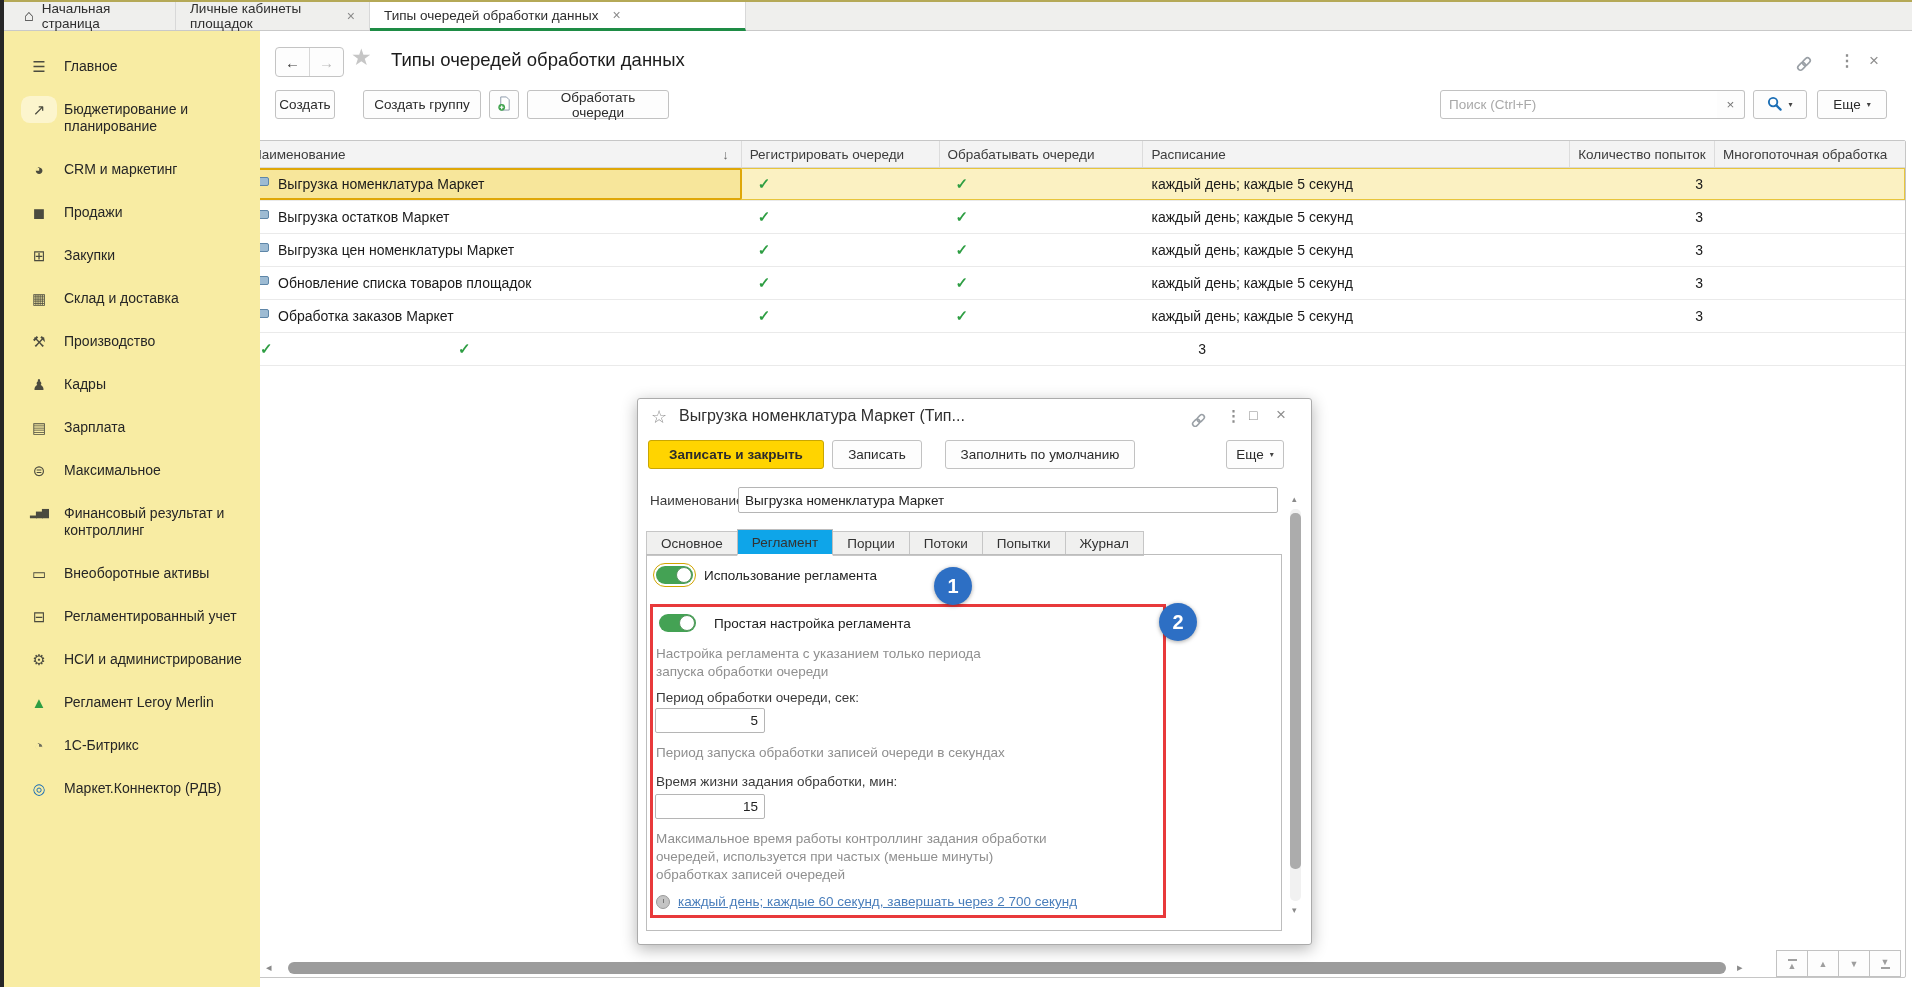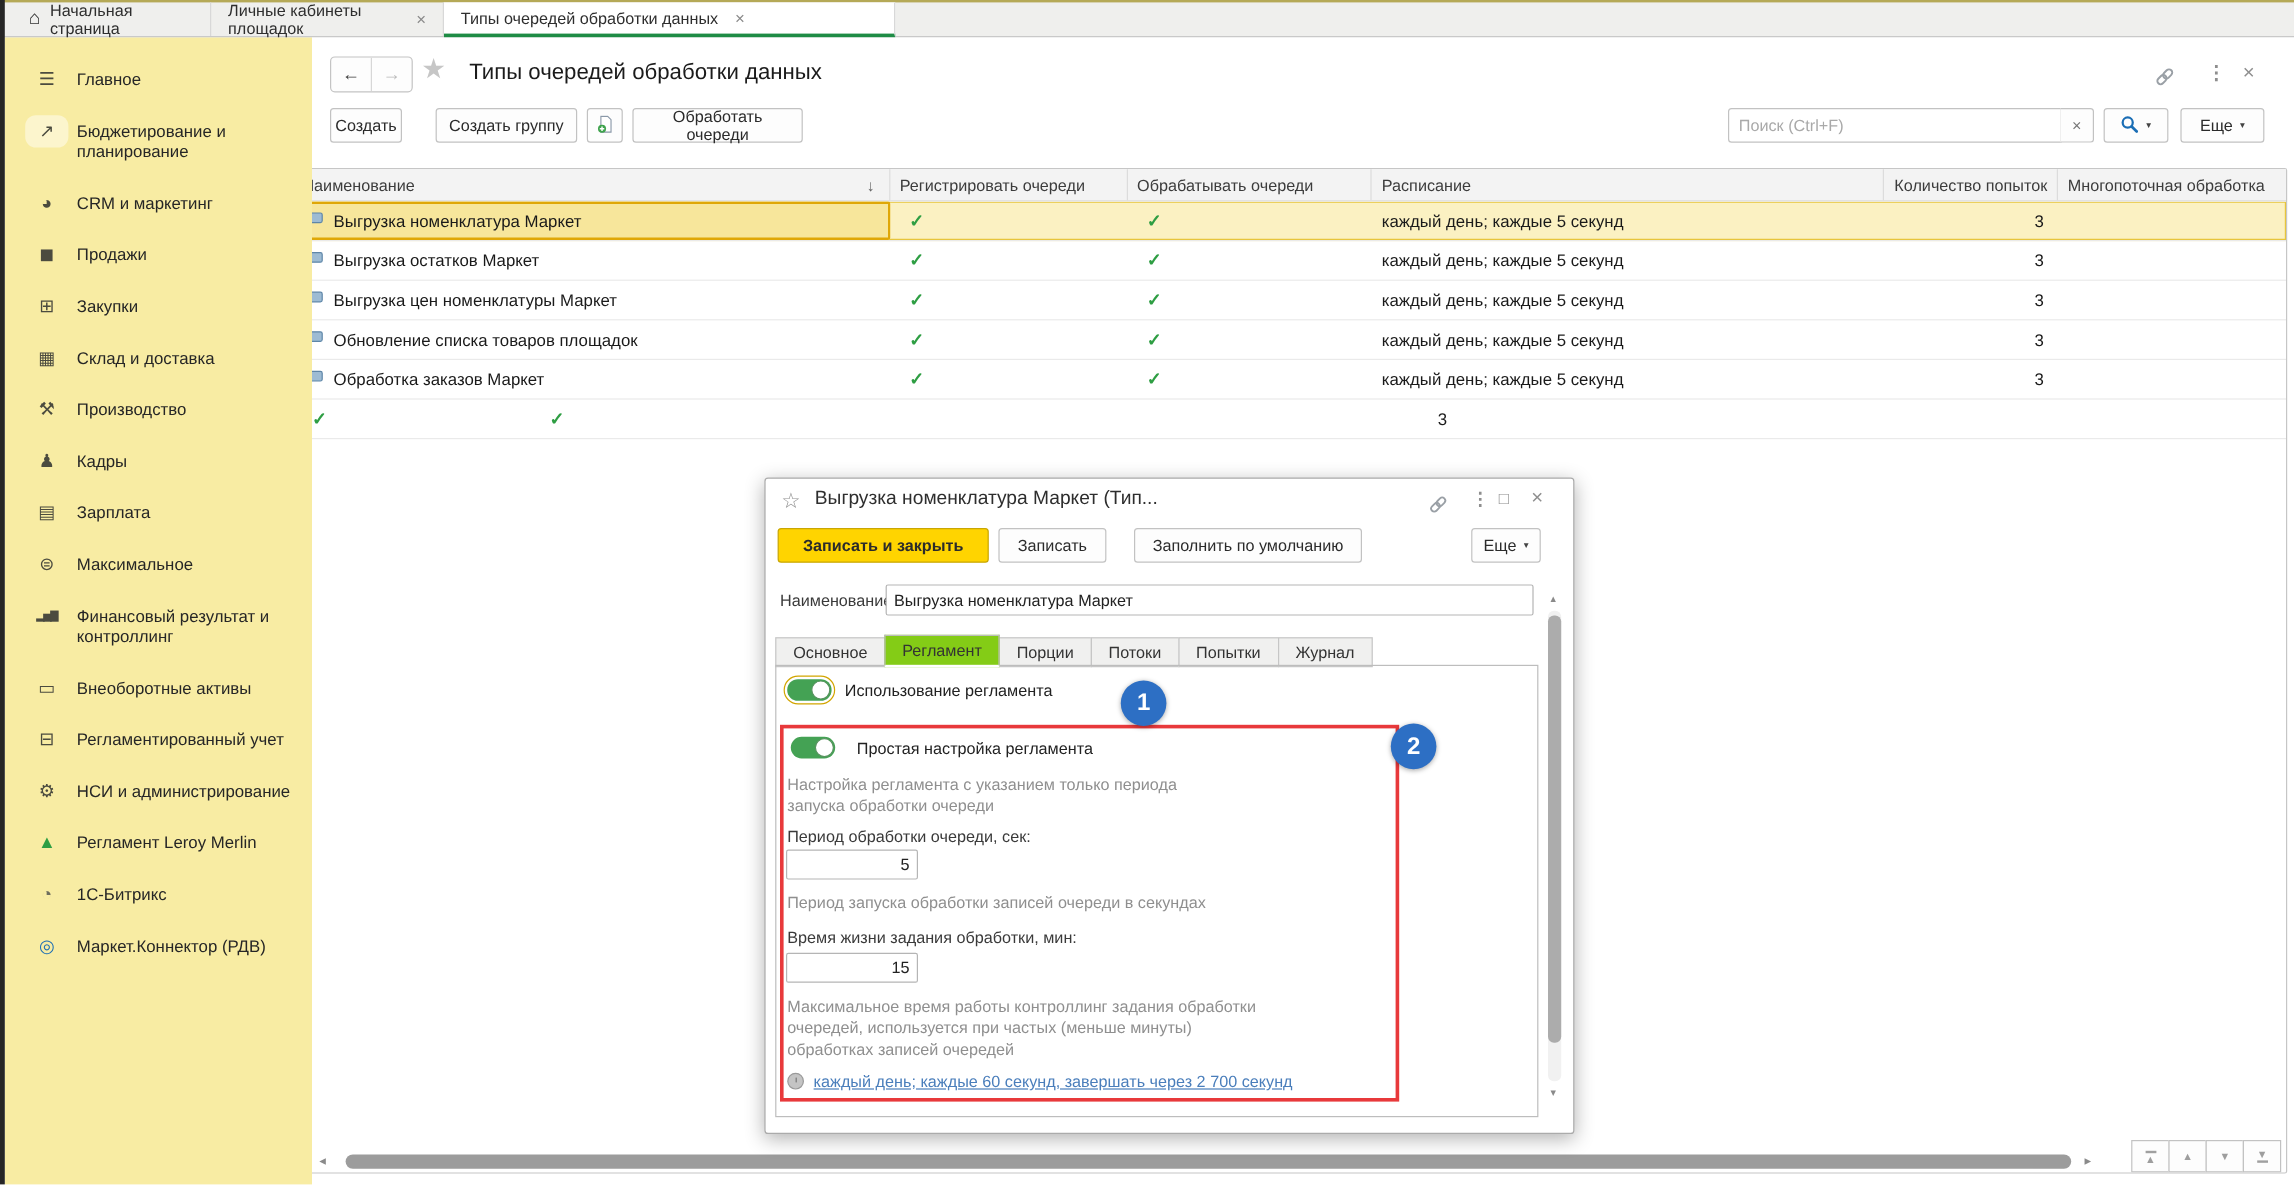--- a/index.html
+++ b/index.html
@@ -91,21 +91,21 @@
   .dlg-star{left:13px;top:7px;font-size:18px;color:#8f8f8f}
   .dlg-title{left:41px;top:8px;font-size:16px;color:#2e2e2e;white-space:nowrap}
   .dlg-ico{color:#8E8E8E;cursor:pointer}
   .dlg-label{font-size:13.5px;color:#3a3a3a}
   .dlg-input{box-sizing:border-box;border:1px solid #B5B5B5;border-radius:2px;font-family:inherit;
              font-size:13.5px;color:#222;padding:0 6px}
   .num{text-align:right}
   .dtabs{left:8px;top:130px;display:flex;align-items:flex-end}
   .dtab{height:25px;padding:0 14px;border:1px solid #C6C6C6;background:#F0F0EF;display:flex;
         align-items:center;font-size:13.5px;color:#333;margin-right:-1px;cursor:pointer;box-sizing:border-box}
-  .dtab.active{background:#84cc16;border-color:#BDBDBD;height:27px;border-bottom:2px solid #fff;
+  .dtab.active{background:#0ea5e9;border-color:#BDBDBD;height:27px;border-bottom:2px solid #fff;
                position:relative;z-index:2}
   .dpanel{left:8px;top:155px;width:636px;height:377px;border:1px solid #BDBDBD;box-sizing:border-box}
   .toggle{width:37px;height:18px;border-radius:9px;background:#44A254;position:absolute;cursor:pointer}
   .toggle::after{content:"";position:absolute;right:1px;top:1px;width:16px;height:16px;background:#fff;
                  border:1px solid #57945F;border-radius:50%;box-sizing:border-box}
   .toggle.focused{outline:1px solid #D2A500;outline-offset:2px}
   .tog-label{font-size:13.5px;color:#222}
   .hint{font-size:13.5px;color:#8F8F8F;line-height:18px}
   .sched-link{font-size:13.5px;color:#4A7EBB;text-decoration:underline;cursor:pointer}
   .clock{width:14px;height:14px;border-radius:50%;background:#C4C4C4;border:1px solid #9a9a9a;
@@ -268,21 +268,21 @@
     </div>
     <div class="hcell" style="width:198px">
         <span>Регистрировать очереди</span>
       </div>
     <div class="hcell" style="width:204px">
         <span>Обрабатывать очереди</span>
       </div>
     <div class="hcell" style="width:427px">
         <span>Расписание</span>
       </div>
-    <div class="hcell" style="width:145px;justify-content:flex-end">
+    <div class="hcell" style="width:145px;">
         <span>Количество попыток</span>
       </div>
     <div class="hcell last" style="width:190px">
         <span>Многопоточная обработка</span>
       </div>
   </div>
 
   <div class="trow selected">
     <div class="tcell cell-name" style="width:498px">
         <span class="doc-ico"></span>
@@ -477,21 +477,21 @@
   <div class="abs hint" style="left:18px;top:246px;width:372px">Настройка регламента с указанием только периода запуска обработки очереди</div>
 
   <span class="abs dlg-label" style="left:18px;top:291px">Период обработки очереди, сек:</span>
   <input class="abs dlg-input num" style="left: 17px; top: 309px; width: 110px; height: 25px;" value="5">
   <div class="abs hint" style="left:18px;top:345px;width:460px">Период запуска обработки записей очереди в секундах</div>
 
   <span class="abs dlg-label" style="left:18px;top:375px">Время жизни задания обработки, мин:</span>
   <input class="abs dlg-input num" style="left: 17px; top: 395px; width: 110px; height: 25px;" value="15">
   <div class="abs hint" style="left:18px;top:431px;width:402px">Максимальное время работы контроллинг задания обработки очередей, используется при частых (меньше минуты) обработках записей очередей</div>
 
-  <div class="abs" style="left:18px;top:495px;display:flex;align-items:flex-start;gap:8px">
+  <div class="abs" style="left:18px;top:495px;display:flex;align-items:flex-end;gap:8px">
     <span class="clock"></span>
     <a class="sched-link">каждый день; каждые 60 секунд, завершать через 2 700 секунд</a>
   </div>
 </div>
 
 <div class="redbox"></div>
 <div class="badge" style="left:934px;top:567px">1</div>
 <div class="badge" style="left:1159px;top:603px">2</div>
 
 </body></html>

